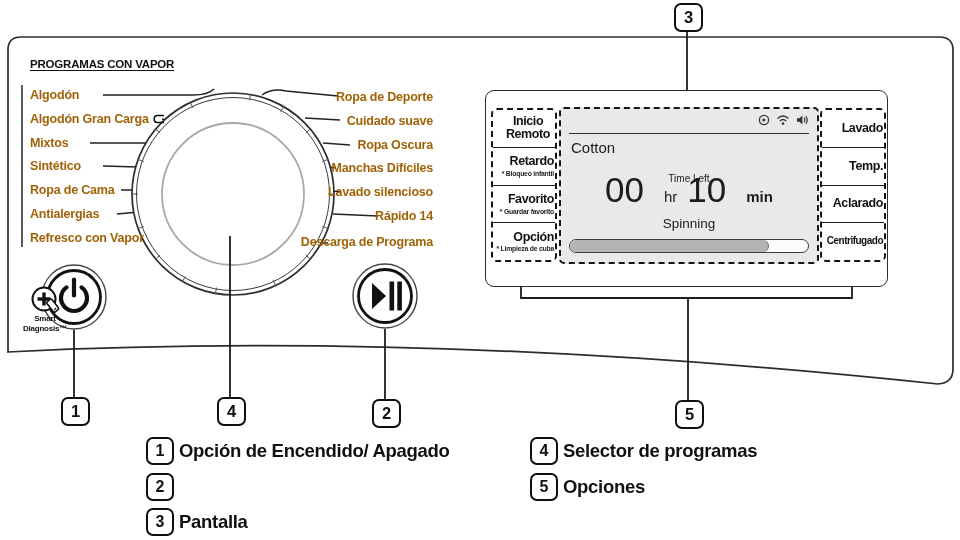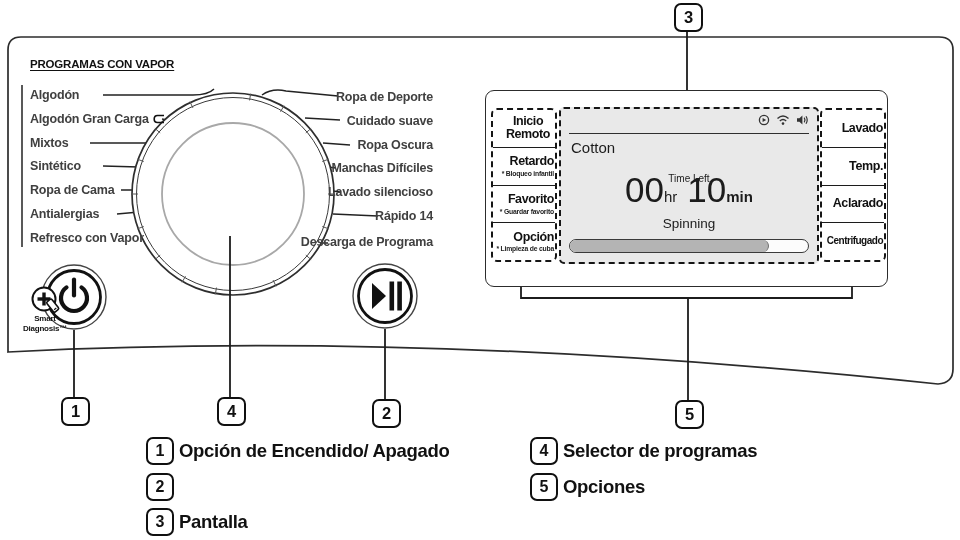--- a/index.html
+++ b/index.html
@@ -1,19 +1,19 @@
 <!DOCTYPE html>
 <html><head>
 <meta charset="utf-8">
 <style>
   html,body{margin:0;padding:0;background:#fff;}
   #stage{position:relative;width:960px;height:540px;background:#fff;overflow:hidden;
          font-family:"Liberation Sans", sans-serif;color:#111;}
   #bg{position:absolute;left:0;top:0;z-index:0;}
-  .prog{position:absolute;font-weight:bold;font-size:12.5px;letter-spacing:-0.2px;white-space:nowrap;color:#404040;z-index:2;}
+  .prog{position:absolute;font-weight:bold;font-size:12.5px;letter-spacing:-0.2px;white-space:nowrap;color:#a16207;z-index:2;}
   .prog-r{text-align:right;right:527px;}
   .heading{position:absolute;left:30px;top:58px;font-weight:bold;font-size:11.5px;
            text-decoration:underline;text-underline-offset:2px;letter-spacing:-0.2px;z-index:2;}
   
   #displayPanel{position:absolute;left:485px;top:90px;width:401px;height:195px;
                 border:1.6px solid #2c2c2c;border-radius:9px;background:#fff;z-index:2;}
   .btncol{position:absolute;top:17px;width:62px;height:150px;border:2px dashed #161616;
           border-radius:6px;display:flex;flex-direction:column;background:#fff;}
   #leftCol{left:5px;}
   #rightCol{left:334px;}
@@ -25,21 +25,21 @@
   .cell .sub{font-weight:bold;font-size:6.8px;letter-spacing:-0.2px;margin-top:1.5px;color:#222;}
   #screen{position:absolute;left:73px;top:16px;width:256px;height:153px;background:#e9e9e9;
           border:2.6px dashed #151515;border-radius:5px;}
   #iconRow{position:absolute;top:5px;right:8px;display:flex;gap:6px;align-items:center;}
   #screenRule{position:absolute;left:8px;right:8px;top:24px;border-top:1.6px solid #2f2f2f;}
   #programName{position:absolute;left:10px;top:30px;font-size:15px;color:#1c1c1c;}
   #timeLeftLabel{position:absolute;left:0;right:0;top:64px;text-align:center;font-size:10px;color:#1c1c1c;}
   #timeRow{position:absolute;left:0;right:0;top:63px;display:flex;justify-content:center;
            align-items:baseline;color:#1c1c1c;}
   #timeRow .big{font-size:35px;line-height:1;}
-  #timeRow .unit{font-size:15px;margin:0 10px 0 0;}
+  #timeRow .unit{font-size:15px;margin:0 10px 0 20px;}
   #timeRow .unit:last-child{margin-right:0;font-weight:bold;}
   #statusText{position:absolute;left:0;right:0;top:107px;text-align:center;font-size:13.5px;color:#1c1c1c;}
   #progress{position:absolute;left:8px;right:8px;bottom:9px;height:12px;border:1.7px solid #3a3a3a;
             border-radius:8px;background:#fcfcfc;overflow:hidden;}
   #progressFill{height:100%;background:#b4b4b4;border-radius:0 7px 7px 0;border-right:1.5px solid #6f6f6f;}
   
   .co{position:absolute;width:25px;height:25px;border:2.4px solid #101010;border-radius:7px;
       display:flex;align-items:center;justify-content:center;font-weight:bold;font-size:16.5px;
       background:#fff;z-index:3;}
   

